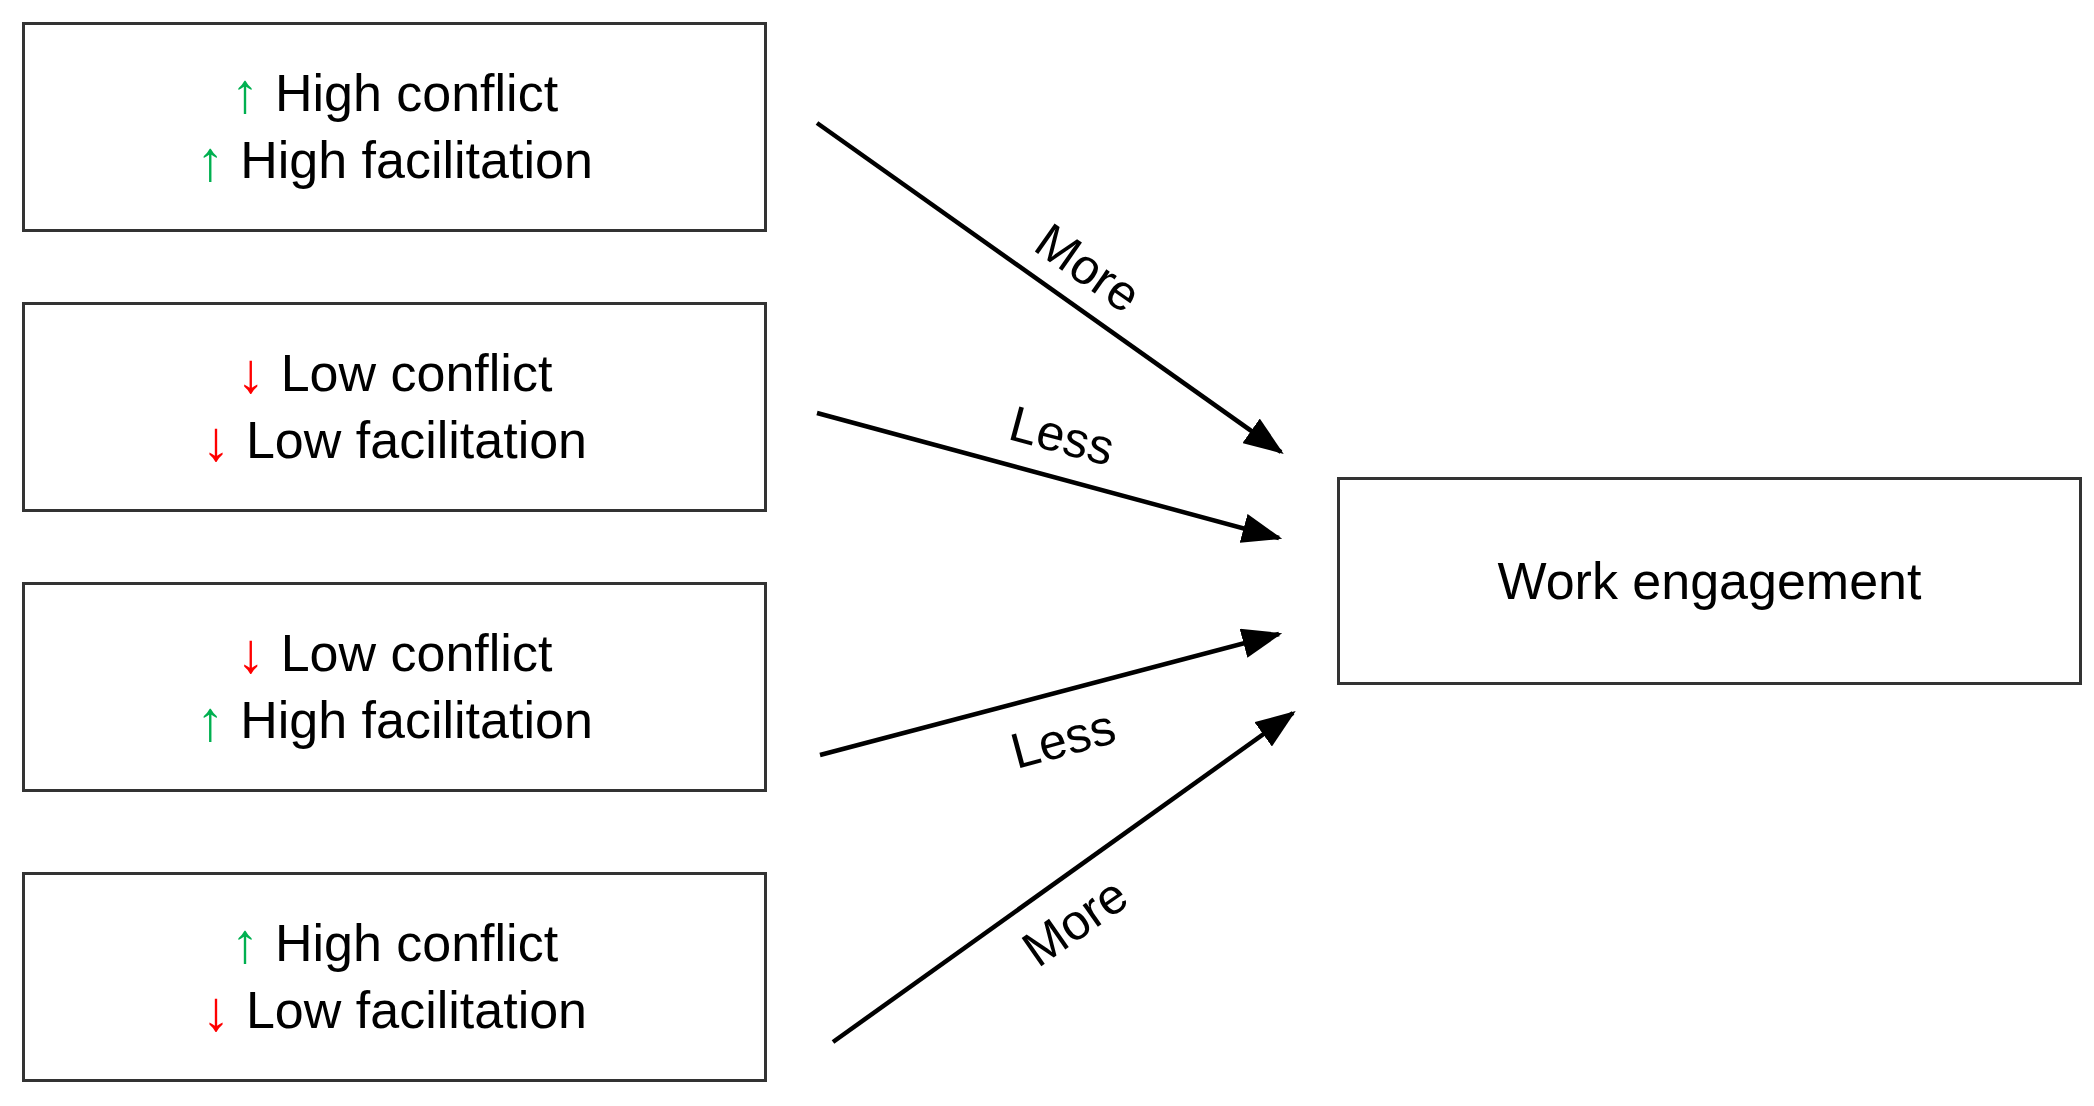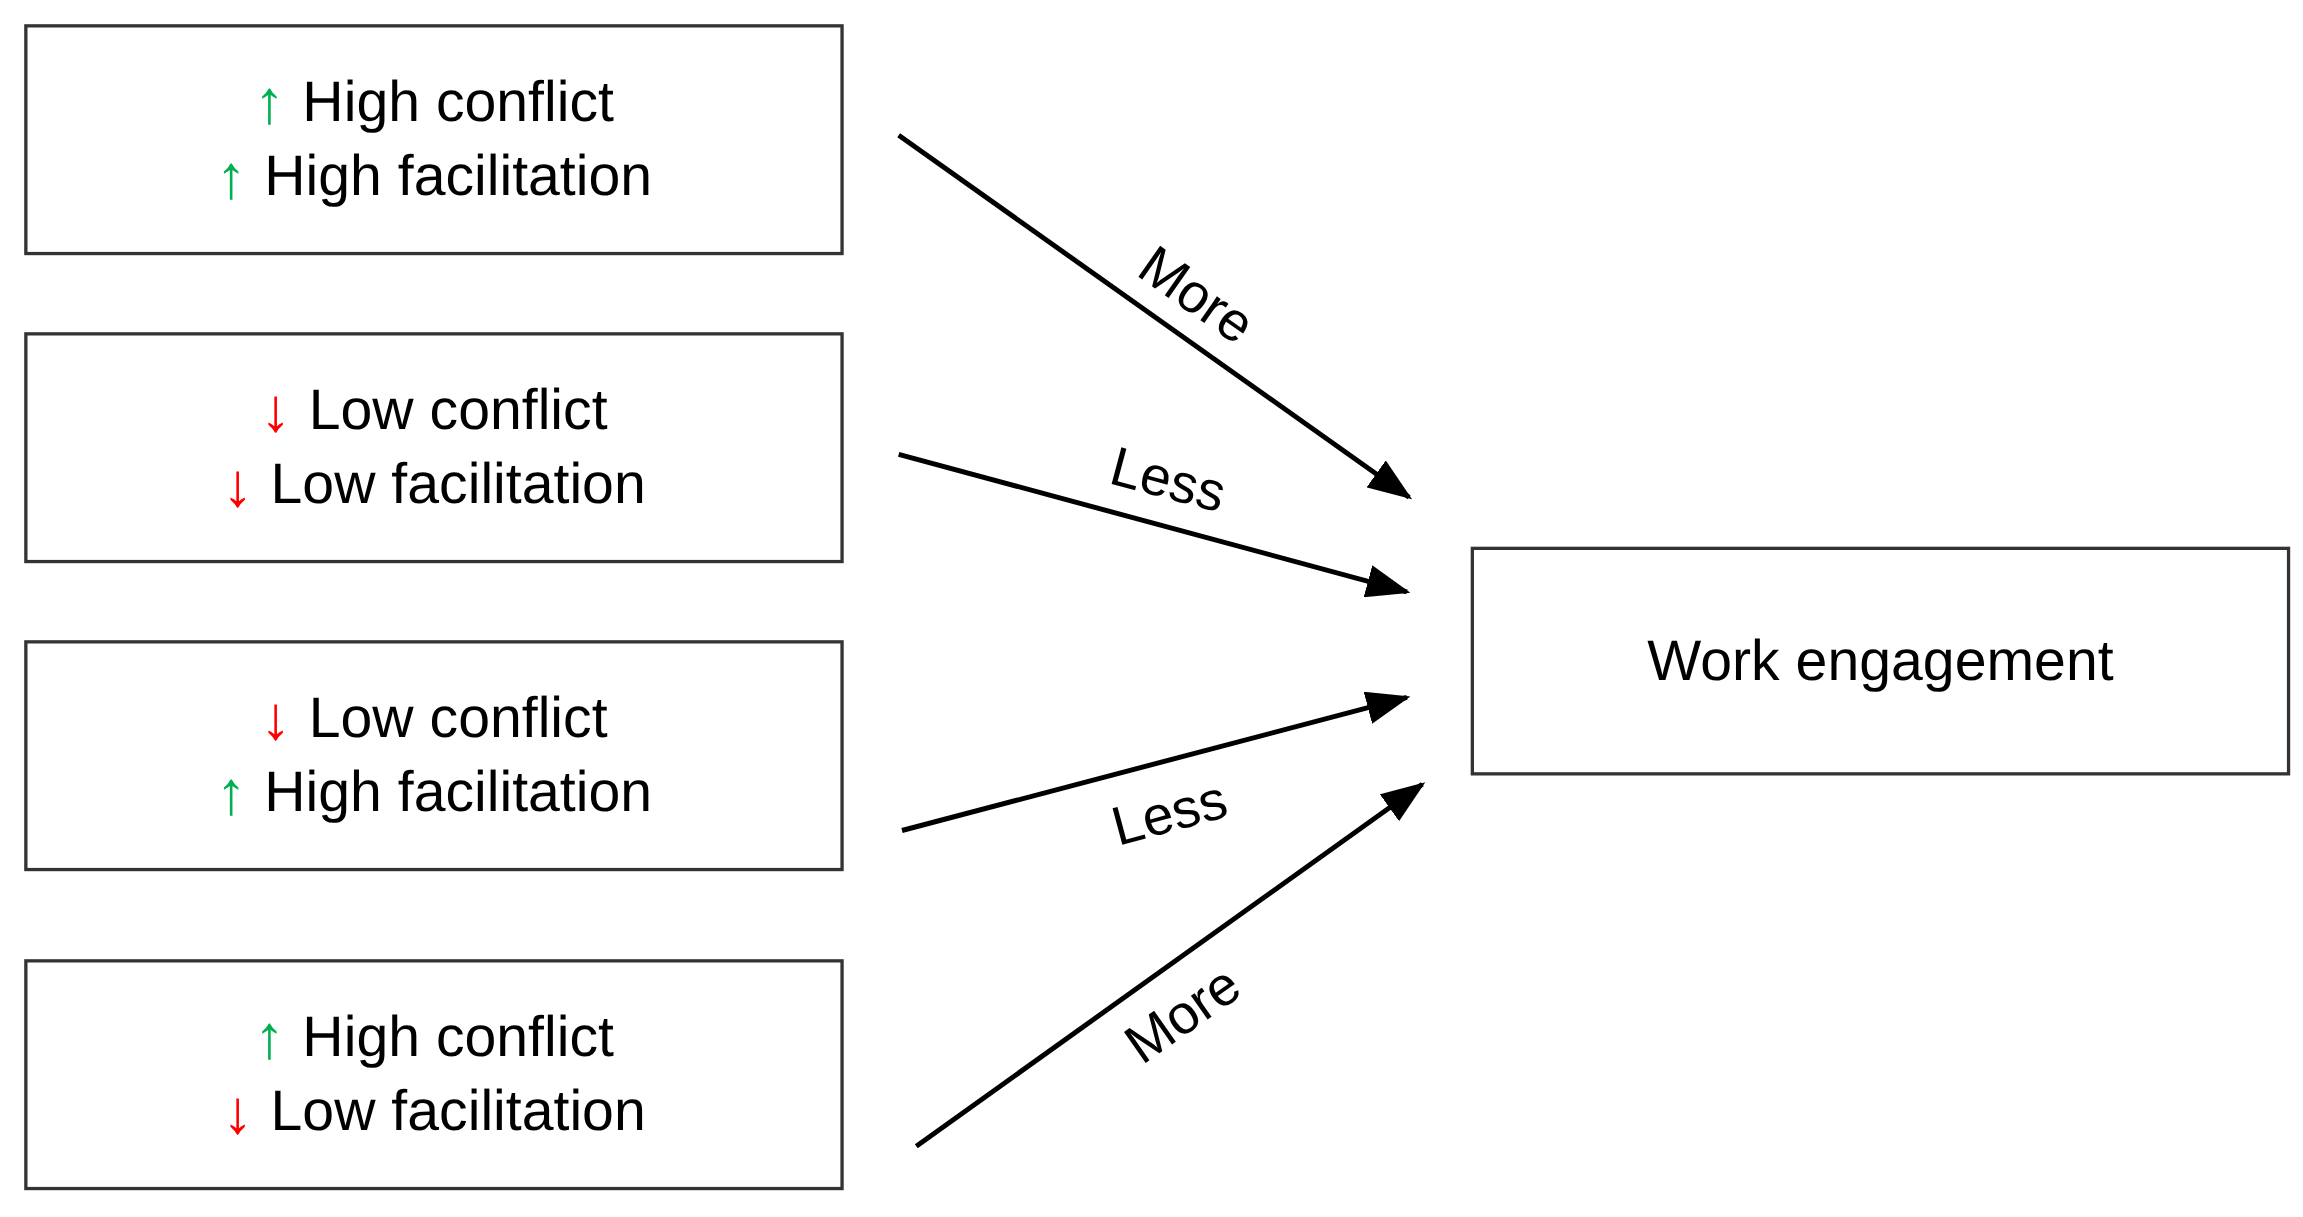--- a/index.html
+++ b/index.html
@@ -48,21 +48,20 @@
     width: 745px;
     height: 208px;
     border: 3px solid var(--c-border, #333);
     background: #fff;
     box-sizing: border-box;
     display: flex;
     align-items: center;
     justify-content: center;
     font-size: 52px;
     white-space: nowrap;
-    margin-top: 20px;
   }
   #connector-layer {
     position: absolute;
     left: 0; top: 0;
     width: 2094px;
     height: 1106px;
     pointer-events: none;
   }
   #connector-layer line {
     stroke: var(--c-line, #000);

